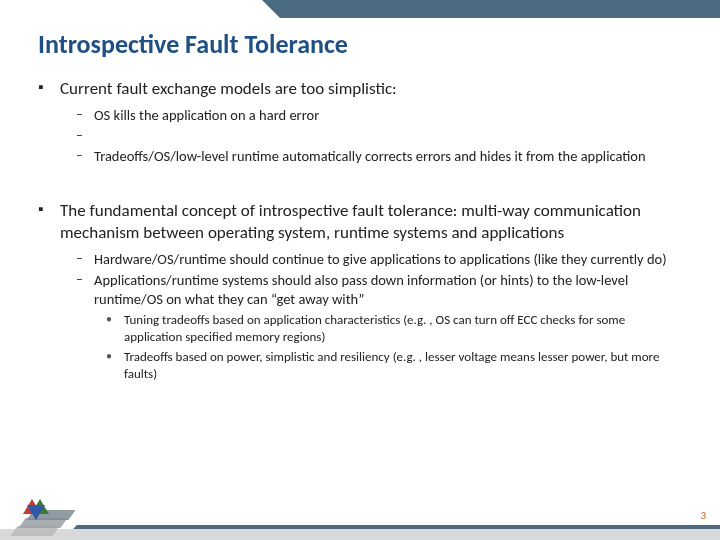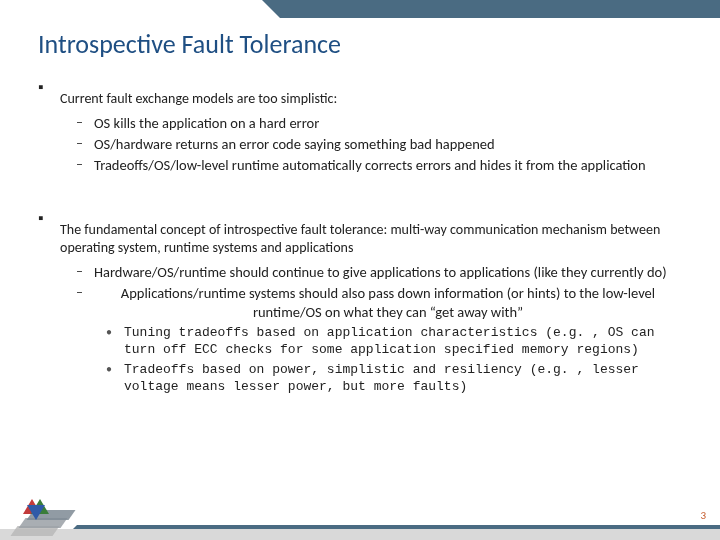--- a/index.html
+++ b/index.html
@@ -26,21 +26,21 @@
     top: 0;
     border-top: 0 solid transparent;
     border-bottom: 18px solid transparent;
     border-right: 18px solid #4a6b82;
   }
   .title {
     position: absolute;
     top: 28px;
     left: 38px;
     font-size: 26px;
-    font-weight: normal;
+    font-weight: bold;
     color: #1f4f83;
   }
   .content {
     position: absolute;
     top: 72px;
     left: 38px;
     right: 38px;
     color: #222;
   }
   .l1 {
@@ -49,62 +49,59 @@
     margin-bottom: 6px;
   }
   .l1 .bullet {
     width: 22px;
     flex-shrink: 0;
     font-size: 15px;
     line-height: 1.3;
     color: #222;
   }
   .l1 .text {
-    font-size: 14px;
-    line-height: 1.3;
-    color: #222;
-    margin-top: 12px;
+    font-size: 17px;
+    line-height: 1.3;
+    color: #222;
   }
   .l2 {
     display: flex;
     margin-left: 38px;
     margin-top: 2px;
     margin-bottom: 2px;
   }
   .l2 .bullet {
     width: 18px;
     flex-shrink: 0;
     font-size: 14px;
     line-height: 1.3;
     color: #333;
   }
   .l2 .text {
     font-size: 14.5px;
     line-height: 1.3;
     color: #222;
-    text-align: center;
   }
   .l3 {
     display: flex;
     margin-left: 68px;
     margin-top: 2px;
     margin-bottom: 2px;
   }
   .l3 .bullet {
     width: 18px;
     flex-shrink: 0;
     font-size: 12px;
     line-height: 1.35;
     color: #555;
   }
   .l3 .text {
     font-size: 13px;
     line-height: 1.35;
     color: #222;
-    font-family: Liberation Mono, monospace;
   }
   .gap { height: 26px; }
 
   .bottom-bar {
     position: absolute;
     bottom: 0;
     left: 0;
     right: 0;
     height: 11px;
     background: #d9d9d9;
@@ -187,21 +184,20 @@
   <div class="l1">
     <span class="bullet">▪</span>
     <span class="text">Current fault exchange models are too simplistic:</span>
   </div>
   <div class="l2">
     <span class="bullet">–</span>
     <span class="text">OS kills the application on a hard error</span>
   </div>
   <div class="l2">
     <span class="bullet">–</span>
-    <span class="text">OS/hardware returns an error code saying something bad happened</span>
   </div>
   <div class="l2">
     <span class="bullet">–</span>
     <span class="text">Tradeoffs/OS/low-level runtime automatically corrects errors and hides it from the application</span>
   </div>
 
   <div class="gap"></div>
 
   <div class="l1">
     <span class="bullet">▪</span>

